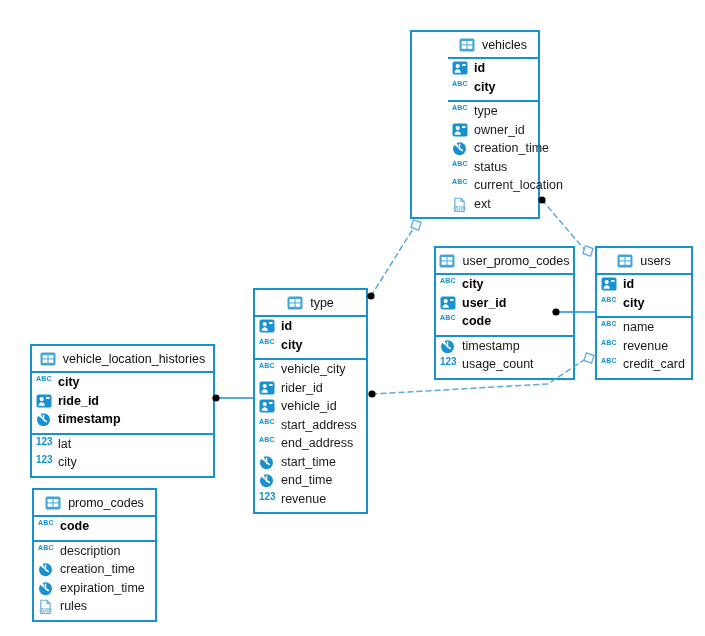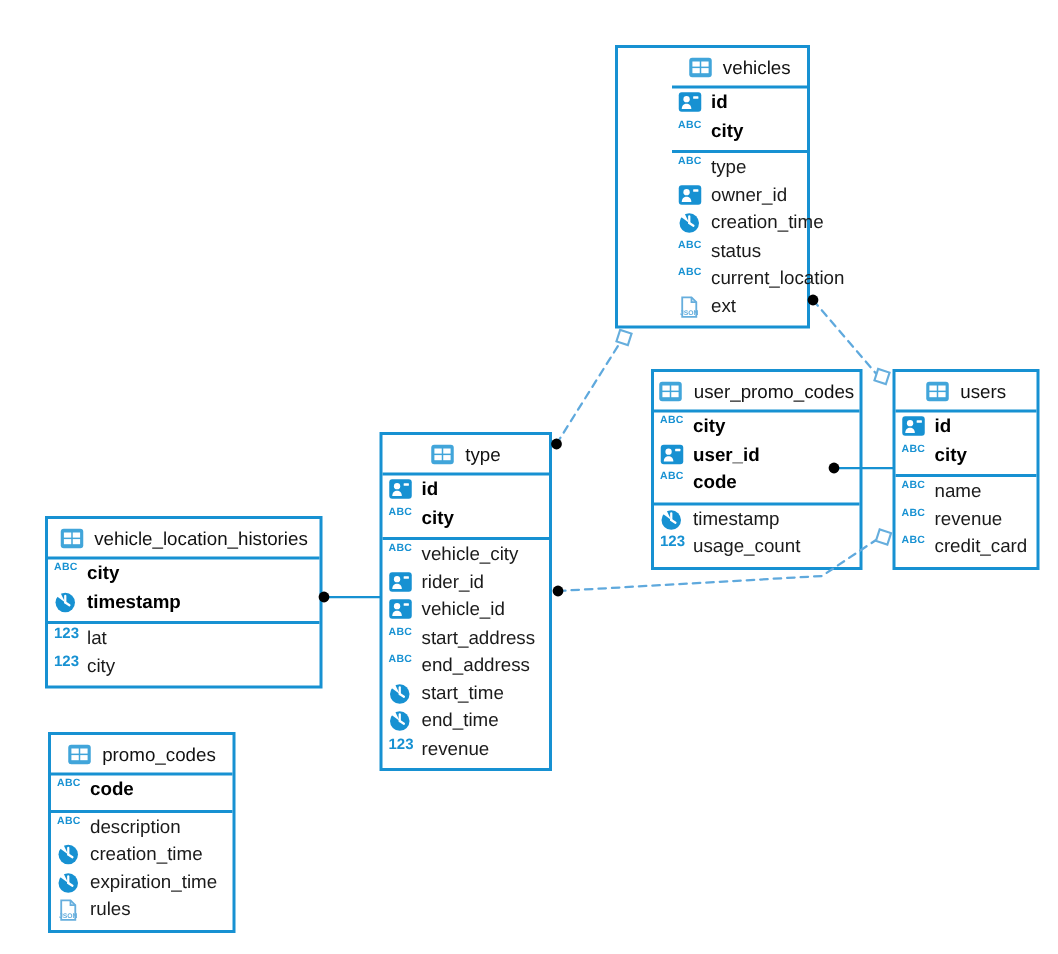--- a/index.html
+++ b/index.html
@@ -338,20 +338,31 @@
           </svg>
         </span>
         <span class="tname">vehicle_location_histories</span>
       </div>
       <div class="sec pk">
         <div class="row">
           <span class="icn icn-text">ABC</span>
           <span class="lbl">city</span>
         </div>
         <div class="row">
+          <span class="icn icn-uuid">
+            <svg width="16" height="14" viewBox="0 0 16 14">
+              <rect x="0.5" y="0.5" width="15" height="13" rx="2" fill="#1791d2"></rect>
+              <circle cx="5.7" cy="5.1" r="2.1" fill="#fff"></circle>
+              <path d="M2.5 11.7 c0-2.3 1.5-3.5 3.2-3.5 s3.2 1.2 3.2 3.5 z" fill="#fff"></path>
+              <rect x="10.1" y="3.1" width="3.5" height="1.8" rx="0.4" fill="#fff"></rect>
+            </svg>
+          </span>
+          <span class="lbl">ride_id</span>
+        </div>
+        <div class="row">
           <span class="icn icn-timestamp">
             <svg width="15" height="15" viewBox="0 0 15 15">
               <circle cx="7.5" cy="7.7" r="6.5" fill="#1791d2"></circle>
               <path d="M7.5 7.7 L1.6 3.4 L4.2 1 Z" fill="#fff"></path>
               <line x1="7.5" y1="7.7" x2="7.5" y2="3.3" stroke="#fff" stroke-width="1.5" stroke-linecap="round"></line>
               <line x1="7.5" y1="7.7" x2="10.3" y2="9.5" stroke="#fff" stroke-width="1.5" stroke-linecap="round"></line>
             </svg>
           </span>
           <span class="lbl">timestamp</span>
         </div>

